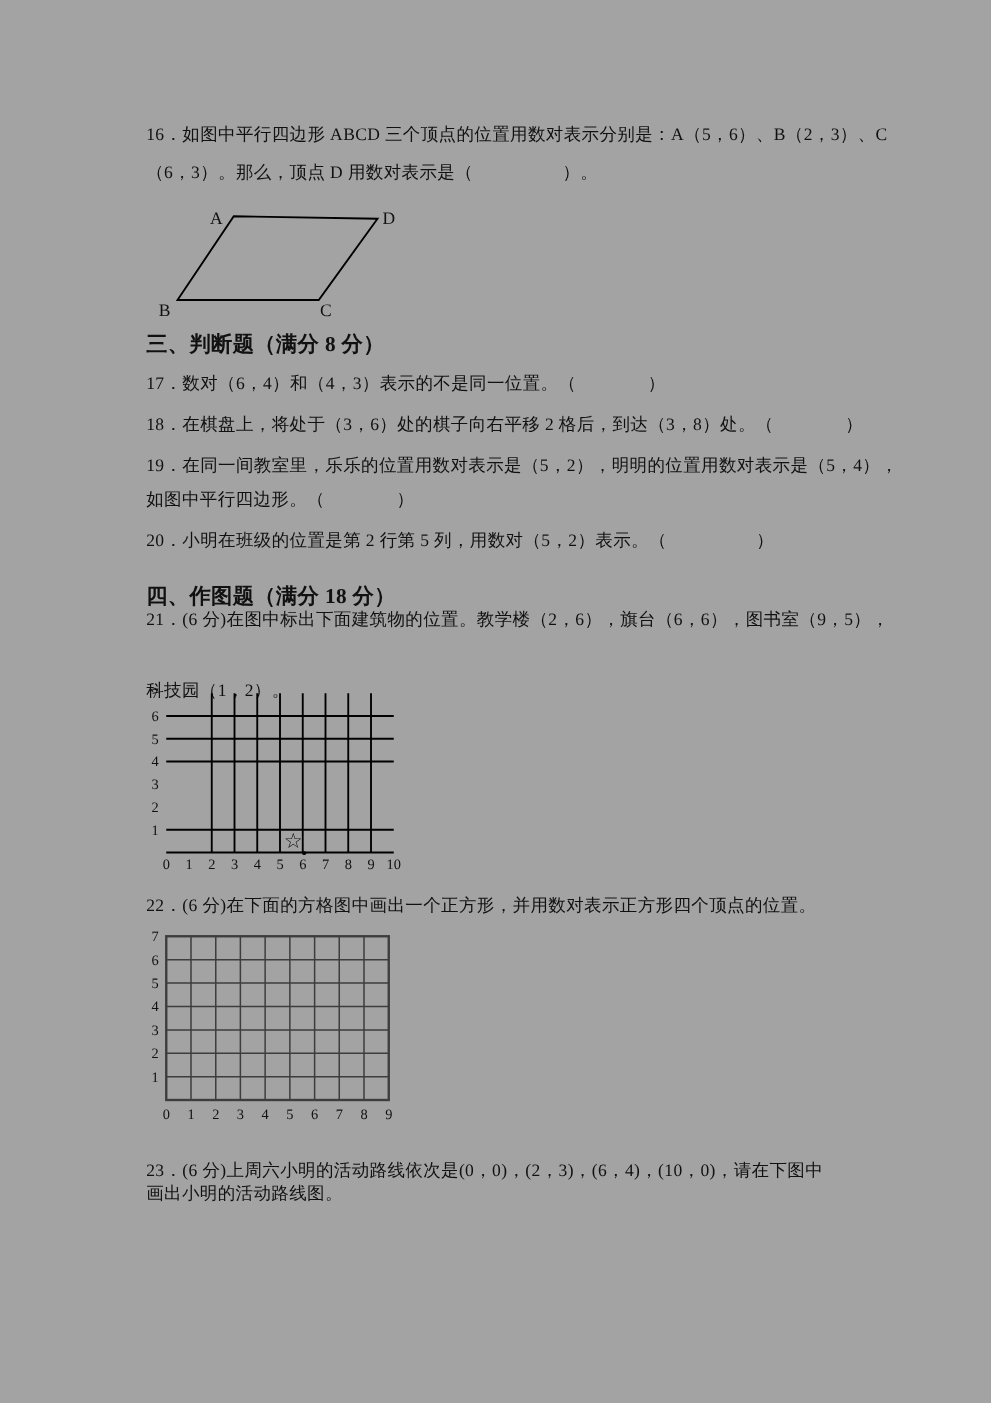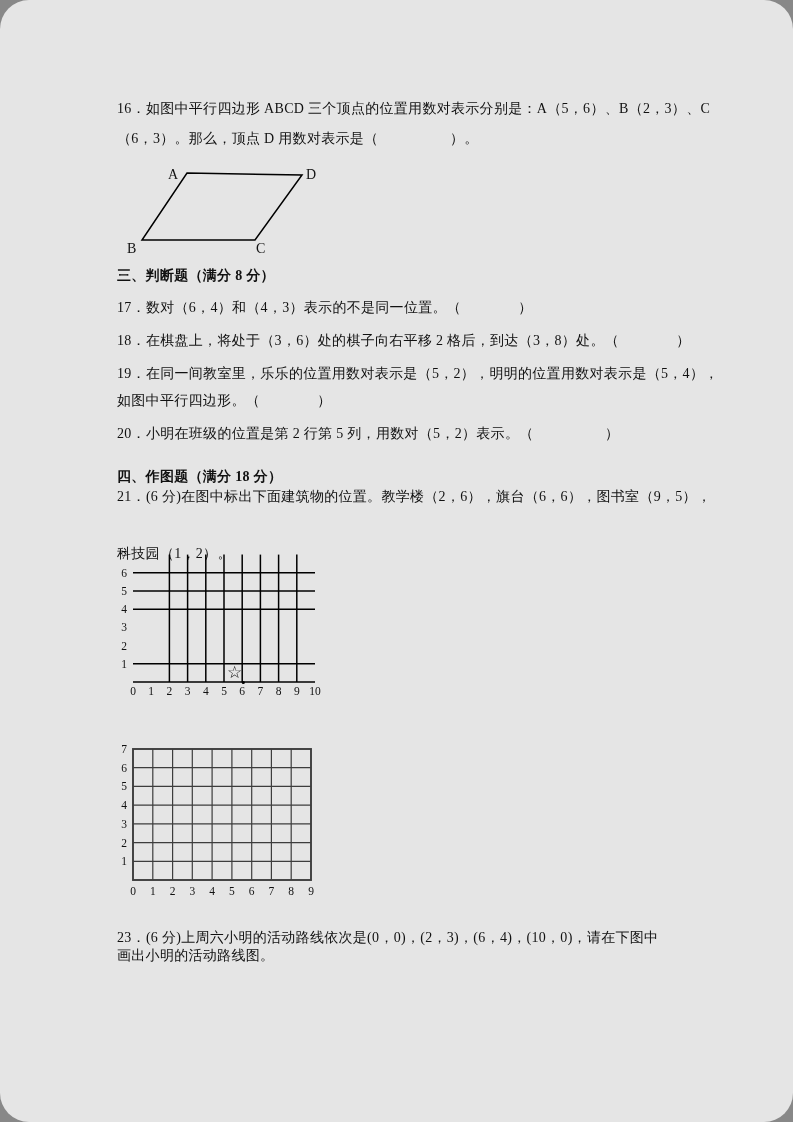--- a/index.html
+++ b/index.html
@@ -1,24 +1,24 @@
 <!DOCTYPE html>
 <html><head>
 <meta charset="utf-8">
 <style>
   html,body{margin:0;padding:0;background:#888;}
   .page{
-    position:relative;width:793px;height:1122px;margin:0 auto;background:#e5e5e5;
-    font-family:"Liberation Serif","DejaVu Serif",serif;color:#111;overflow:hidden;border-radius:29px;
+    position:relative;width:793px;height:1122px;margin:0 auto;background:#a3a3a3;
+    font-family:"Liberation Serif","DejaVu Serif",serif;color:#111;overflow:hidden;
   }
   .line{
     position:absolute;left:117px;font-size:14px;line-height:18px;
     letter-spacing:0.3px;white-space:nowrap;
   }
-  .heading{font-weight:bold;font-size:14px;}
+  .heading{font-weight:bold;font-size:17px;}
   svg{position:absolute;}
   svg text{font-family:"Liberation Serif","DejaVu Serif",serif;fill:#111;}
   .tk{font-size:11.5px;text-anchor:middle;}
   .vlab{font-size:14px;}
   .g1line{stroke:#000;stroke-width:1.5;}
   .g2line{stroke:#3d3d3d;stroke-width:1.2;}
   .g2border{stroke:#3d3d3d;stroke-width:1.9;fill:none;}
   .pgram{fill:none;stroke:#000;stroke-width:1.5;}
   .star{font-size:17px;}
 </style>
@@ -87,20 +87,21 @@
     <text class="tk" x="127.2" y="147">6</text>
     <text class="tk" x="145.4" y="147">7</text>
     <text class="tk" x="163.6" y="147">8</text>
     <text class="tk" x="181.8" y="147">9</text>
     <text class="tk" x="200" y="147">10</text>
 
     <text class="star" x="112" y="130">☆</text>
     <circle cx="128.3" cy="134.5" r="1.6" fill="#000"></circle>
   </svg>
 
+  <div class="line" style="top:717px">22．(6 分)在下面的方格图中画出一个正方形，并用数对表示正方形四个顶点的位置。</div>
 
   <svg style="left:115px;top:745px" width="225" height="158">
     <g>
 
       <line class="g2line" x1="18" y1="22.7" x2="196" y2="22.7"></line>
       <line class="g2line" x1="18" y1="41.4" x2="196" y2="41.4"></line>
       <line class="g2line" x1="18" y1="60.1" x2="196" y2="60.1"></line>
       <line class="g2line" x1="18" y1="78.9" x2="196" y2="78.9"></line>
       <line class="g2line" x1="18" y1="97.6" x2="196" y2="97.6"></line>
       <line class="g2line" x1="18" y1="116.3" x2="196" y2="116.3"></line>

